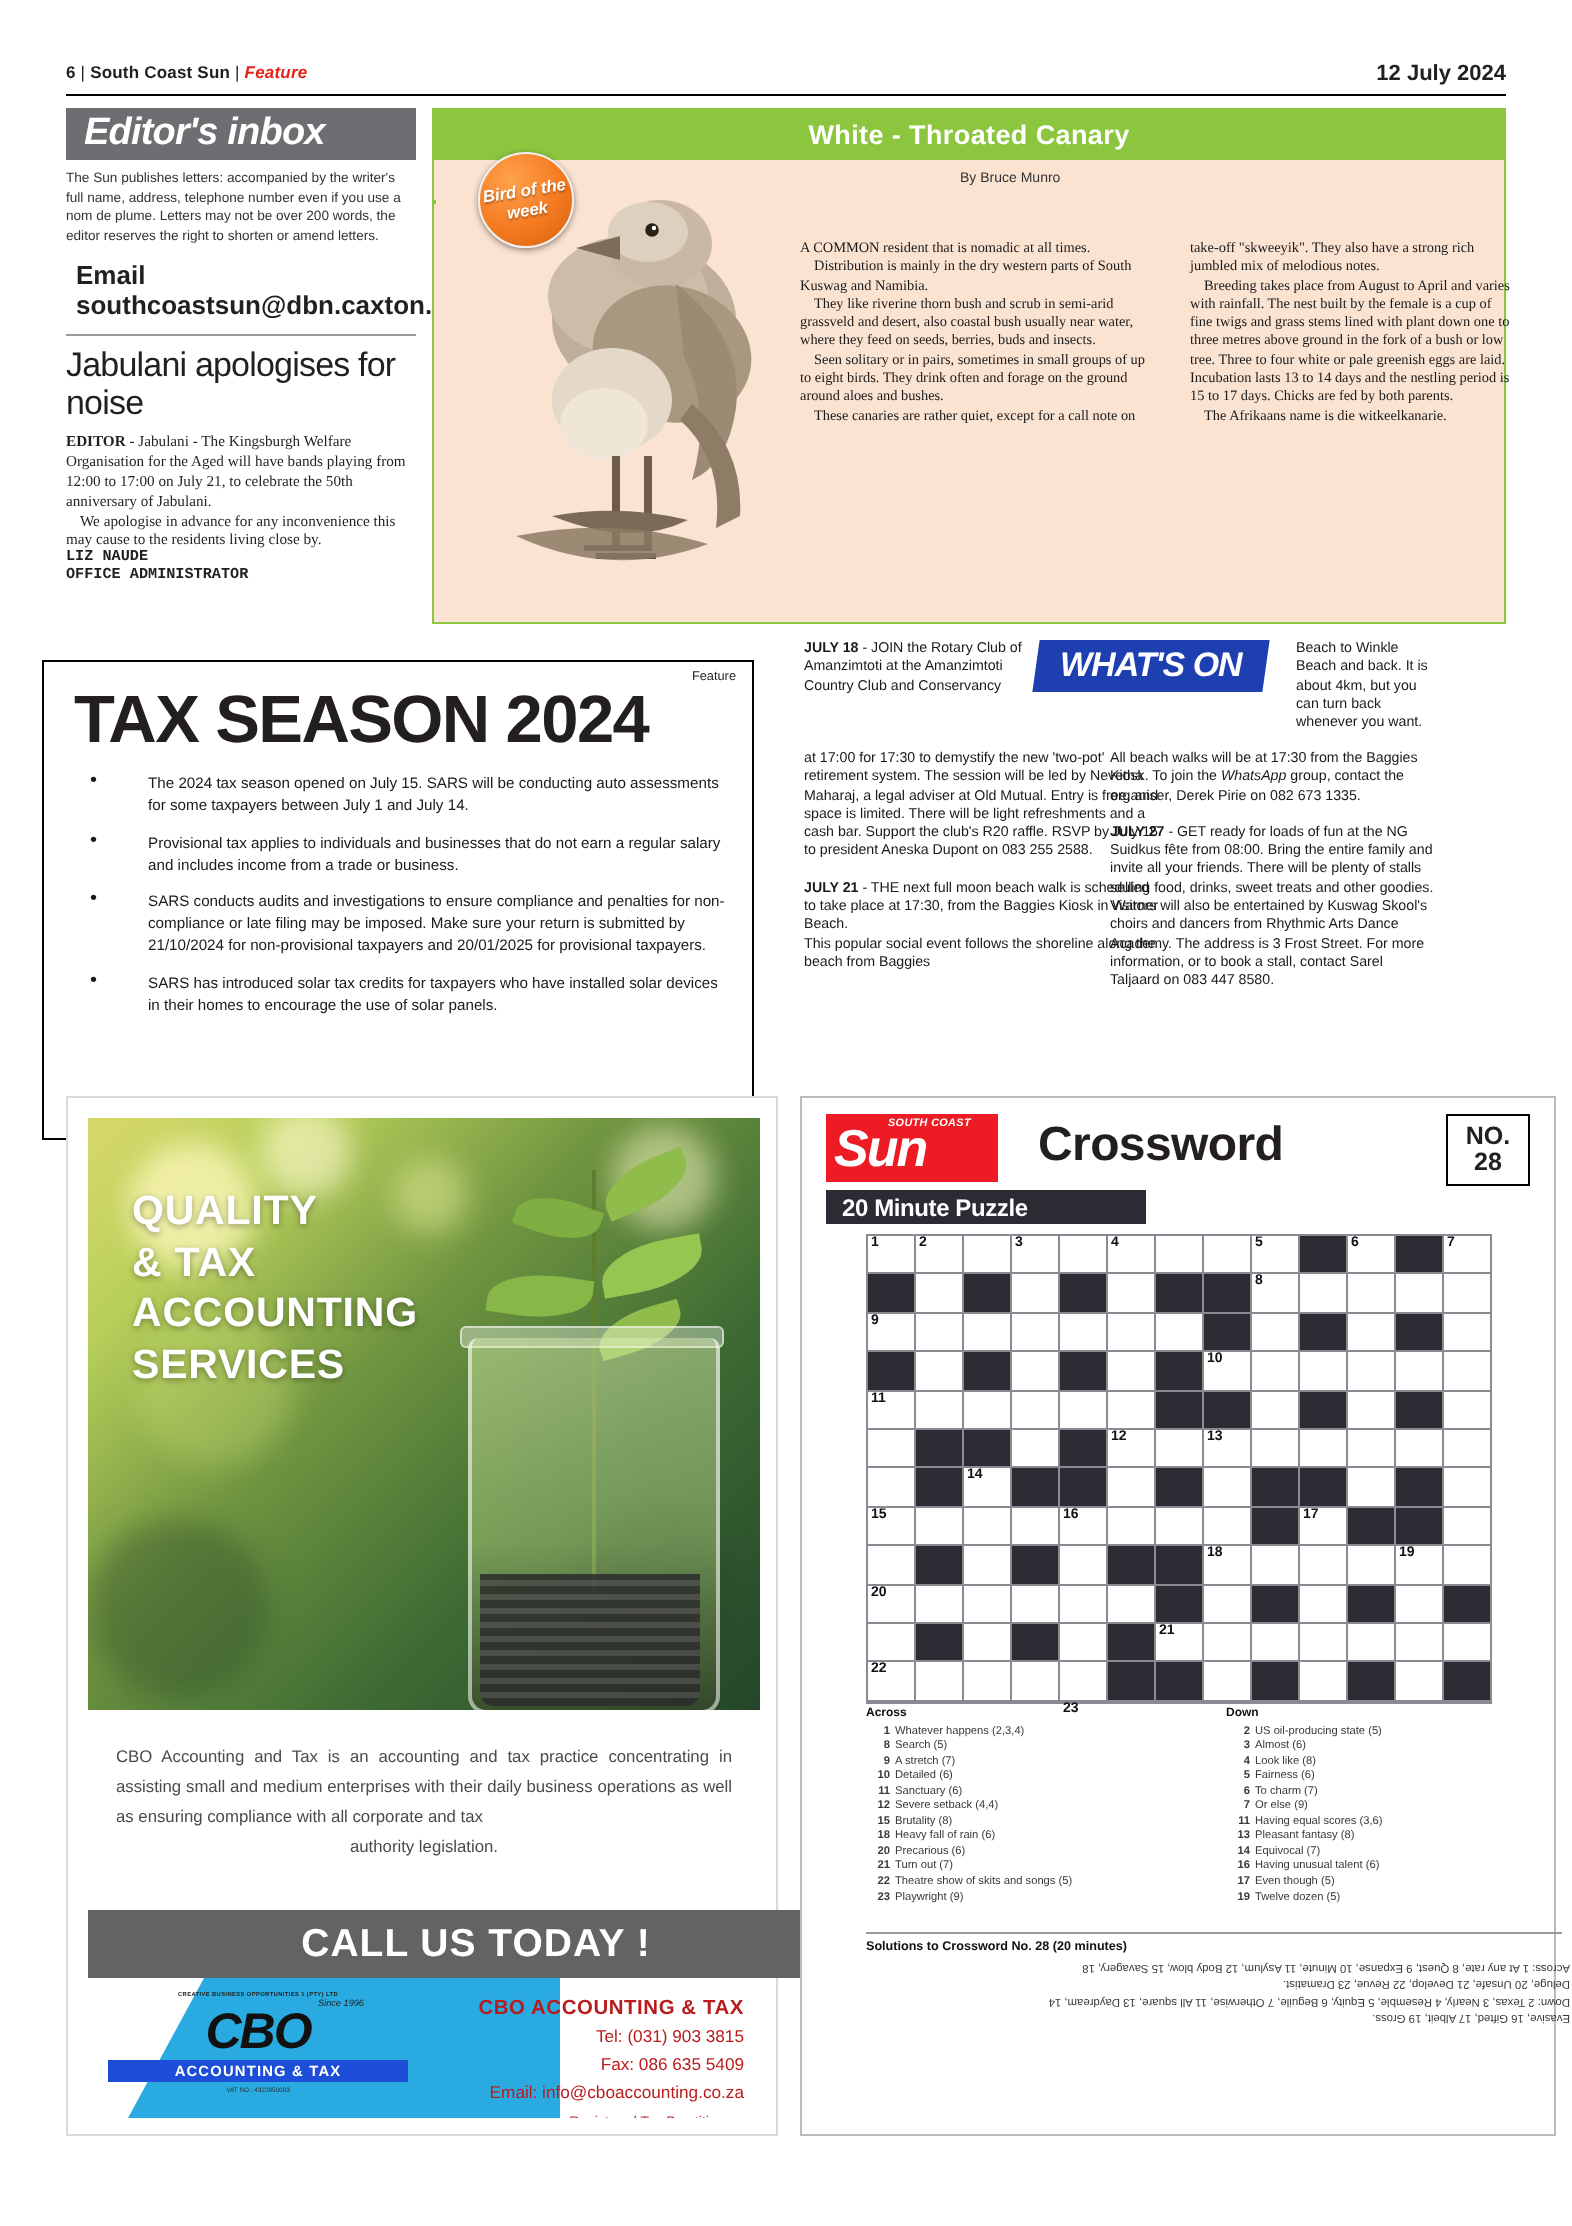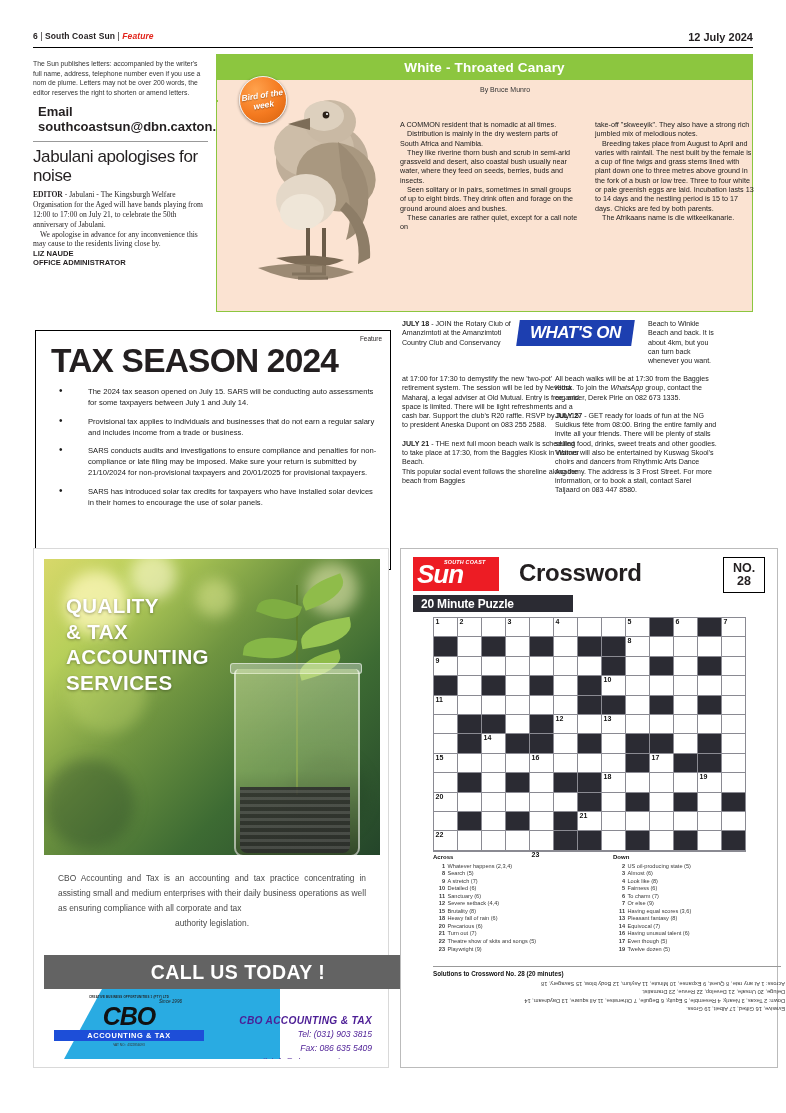--- a/index.html
+++ b/index.html
@@ -17,42 +17,42 @@
   .inbox{position:absolute;left:33px;top:54px;width:175px;}
   .inbox-banner{background:#6d6e71;height:26px;display:flex;align-items:center;padding-left:9px;}
   .inbox-banner span{color:#fff;font-style:italic;font-weight:bold;font-size:19px;letter-spacing:-.4px;}
   .inbox-body{margin-top:5px;font-size:6.8px;line-height:9.6px;color:#333;}
   .inbox-email{margin-top:7px;font-size:13px;font-weight:bold;padding-left:5px;}
   .inbox-rule{border-top:1px solid #999;margin-top:7px;}
   .inbox-head{font-size:17px;line-height:18.5px;font-weight:normal;margin-top:6px;letter-spacing:-.4px;font-family:"Liberation Sans",sans-serif;}
   .inbox-text{font-family:"Liberation Serif",serif;font-size:7.6px;line-height:9.8px;margin-top:5px;text-align:left;}
   .inbox-text b{font-weight:bold;}
   .inbox-text .ind{display:block;text-indent:7px;}
-  .inbox-sign{font-family:Liberation Sans, sans-serif;font-size:7.6px;line-height:9.3px;font-weight:bold;}
+  .inbox-sign{font-family:Liberation Mono, monospace;font-size:7.6px;line-height:9.3px;font-weight:bold;}
 
   
   .bird{position:absolute;left:216px;top:54px;width:537px;height:258px;border:1.5px solid #8cc63f;background:#fbe3d2;box-sizing:border-box;}
   .bird-title{position:absolute;left:216px;top:54px;width:537px;height:26px;background:#8cc63f;display:flex;align-items:center;justify-content:center;}
   .bird-title span{color:#fff;font-weight:bold;font-size:13.5px;letter-spacing:.2px;}
   .bird-by{position:absolute;left:480px;top:86px;font-size:7px;color:#333;}
   .bird-hrule{position:absolute;left:216px;top:100px;width:172px;height:2px;background:#8cc63f;}
   .badge{position:absolute;left:239px;top:76px;width:46px;height:46px;border-radius:50%;
     background:radial-gradient(circle at 34% 28%,#ffa24d 0%,#f47a20 55%,#d4610e 100%);
     box-shadow:0 1px 3px rgba(0,0,0,.45);display:flex;align-items:center;justify-content:center;
     border:1.5px solid #f0f0f0;}
   .badge-txt{color:#fff;font-weight:bold;font-style:italic;font-size:8.4px;line-height:9.5px;text-align:center;transform:rotate(-9deg);text-shadow:0 1px 1px rgba(0,0,0,.3);}
   .bird-photo{position:absolute;left:218px;top:82px;width:178px;height:228px;overflow:hidden;}
-  .bird-col{position:absolute;font-size:7.2px;line-height:9.3px;color:#1a1a1a;}
+  .bird-col{position:absolute;font-size:7.2px;line-height:9.3px;color:#1a1a1a;font-family:Liberation Serif, serif;}
   .bird-col p{margin:0;}
   .bird-col p+p{text-indent:7px;}
   #birdColA{left:400px;top:120px;width:178px;}
   #birdColB{left:595px;top:120px;width:160px;}
 
   
-  .tax{position:absolute;left:35px;top:330px;width:356px;height:240px;border:1.2px solid #000;box-sizing:border-box;}
+  .tax{position:absolute;left:21px;top:330px;width:356px;height:240px;border:1.2px solid #000;box-sizing:border-box;}
   .tax-feature{position:absolute;right:8px;top:4px;font-size:6.4px;}
   .tax-head{position:absolute;left:15px;top:13px;font-size:33.5px;font-weight:bold;letter-spacing:-.8px;line-height:34px;}
   .tax-list{position:absolute;left:20px;top:55px;width:322px;margin:0;padding:0;list-style:none;}
   .tax-list li{position:relative;padding-left:32px;font-size:7.6px;line-height:11px;margin-bottom:7.5px;color:#1a1a1a;}
   .tax-list li:before{content:"\2022";position:absolute;left:3px;top:-1px;font-size:10px;}
 
   
   .won{position:absolute;left:400px;top:318px;width:378px;height:220px;}
   .won-logo{position:absolute;left:118px;top:2px;width:115px;height:26px;background:#1d3fb0;display:flex;align-items:center;justify-content:center;
     transform:skewX(-8deg);}
@@ -86,21 +86,21 @@
   .cbo-call span{color:#fff;font-weight:bold;font-size:19.5px;letter-spacing:.5px;}
   .cbo-foot{position:absolute;left:10px;top:440px;width:336px;height:70px;background:#fff;overflow:hidden;}
   .cbo-foot-blue{position:absolute;left:0;top:0;width:236px;height:70px;background:#29abe2;
     clip-path:polygon(58px 0,236px 0,236px 70px,20px 70px);}
   .cbo-logo{position:absolute;left:10px;top:6px;width:150px;text-align:center;}
   .cbo-logo .cap{font-size:2.9px;letter-spacing:.2px;color:#222;font-weight:bold;}
   .cbo-logo .since{font-size:4.6px;font-style:italic;text-align:right;padding-right:22px;color:#222;}
   .cbo-logo .big{font-size:25px;font-weight:bold;font-style:italic;letter-spacing:-1px;line-height:24px;color:#111;}
   .cbo-logo .bar{margin-top:2px;background:#1d4ed8;color:#fff;font-size:7.4px;font-weight:bold;letter-spacing:.6px;padding:1px 0;}
   .cbo-logo .vat{font-size:3.2px;margin-top:2px;color:#333;}
-  .cbo-contact{position:absolute;right:8px;top:26px;width:200px;text-align:right;color:#4c1d95;font-style:italic;}
+  .cbo-contact{position:absolute;right:8px;top:10px;width:200px;text-align:right;color:#b91c1c;}
   .cbo-contact .nm{font-size:10.2px;font-weight:bold;letter-spacing:.3px;}
   .cbo-contact .ln{font-size:8.6px;line-height:11px;margin-top:3px;}
   .cbo-contact .reg{font-size:7px;margin-top:6px;}
 
   
   .xw{position:absolute;left:400px;top:548px;width:378px;height:520px;border:1px solid #bbb;box-sizing:border-box;background:#fff;}
   .sunlogo{position:absolute;left:12px;top:8px;width:86px;height:34px;background:#ed1c24;overflow:hidden;}
   .sunlogo .sc{position:absolute;left:31px;top:2px;color:#fff;font-size:5.4px;font-weight:bold;font-style:italic;letter-spacing:.2px;}
   .sunlogo .sun{position:absolute;left:4px;top:4px;color:#fff;font-size:26px;font-weight:bold;font-style:italic;line-height:27px;letter-spacing:-1px;}
   .xw-title{position:absolute;left:118px;top:10px;font-size:24px;font-weight:bold;letter-spacing:-.3px;}
@@ -131,20 +131,23 @@
 <div class="page">
 
   <div class="masthead">
     <div class="mh-left">
       <span>6</span><span class="sep"> | </span><span>South Coast Sun</span><span class="sep"> | </span><span class="feat">Feature</span>
     </div>
     <div class="mh-right">12 July 2024</div>
   </div>
 
   <div class="inbox">
+    <div class="inbox-banner">
+      <span>Editor's inbox</span>
+    </div>
     <div class="inbox-body">The Sun publishes letters: accompanied by the writer's full name, address, telephone number even if you use a nom de plume. Letters may not be over 200 words, the editor reserves the right to shorten or amend letters.</div>
     <div class="inbox-email">Email southcoastsun@dbn.caxton.co.za</div>
     <div class="inbox-rule"></div>
     <div class="inbox-head">Jabulani apologises for noise</div>
     <div class="inbox-text">
       <span><b>EDITOR</b><span> - Jabulani - The Kingsburgh Welfare Organisation for the Aged will have bands playing from 12:00 to 17:00 on July 21, to celebrate the 50th anniversary of Jabulani.</span></span>
       <span class="ind">We apologise in advance for any inconvenience this may cause to the residents living close by.</span>
     </div>
     <div class="inbox-sign">
       <div>LIZ NAUDE</div>
@@ -183,21 +186,21 @@
       </g>
     </svg>
   </div>
 
   <div class="badge">
     <span class="badge-txt">Bird of the week</span>
   </div>
 
   <div class="bird-col" id="birdColA">
       <p>A COMMON resident that is nomadic at all times.</p>
-      <p>Distribution is mainly in the dry western parts of South Africa and Namibia.</p>
+      <p>Distribution is mainly in the dry western parts of South Kuswag and Namibia.</p>
       <p>They like riverine thorn bush and scrub in semi-arid grassveld and desert, also coastal bush usually near water, where they feed on seeds, berries, buds and insects.</p>
       <p>Seen solitary or in pairs, sometimes in small groups of up to eight birds. They drink often and forage on the ground around aloes and bushes.</p>
       <p>These canaries are rather quiet, except for a call note on</p>
     </div>
   <div class="bird-col" id="birdColB">
       <p>take-off "skweeyik". They also have a strong rich jumbled mix of melodious notes.</p>
       <p>Breeding takes place from August to April and varies with rainfall. The nest built by the female is a cup of fine twigs and grass stems lined with plant down one to three metres above ground in the fork of a bush or low tree. Three to four white or pale greenish eggs are laid. Incubation lasts 13 to 14 days and the nestling period is 15 to 17 days. Chicks are fed by both parents.</p>
       <p>The Afrikaans name is die witkeelkanarie.</p>
     </div>
 

